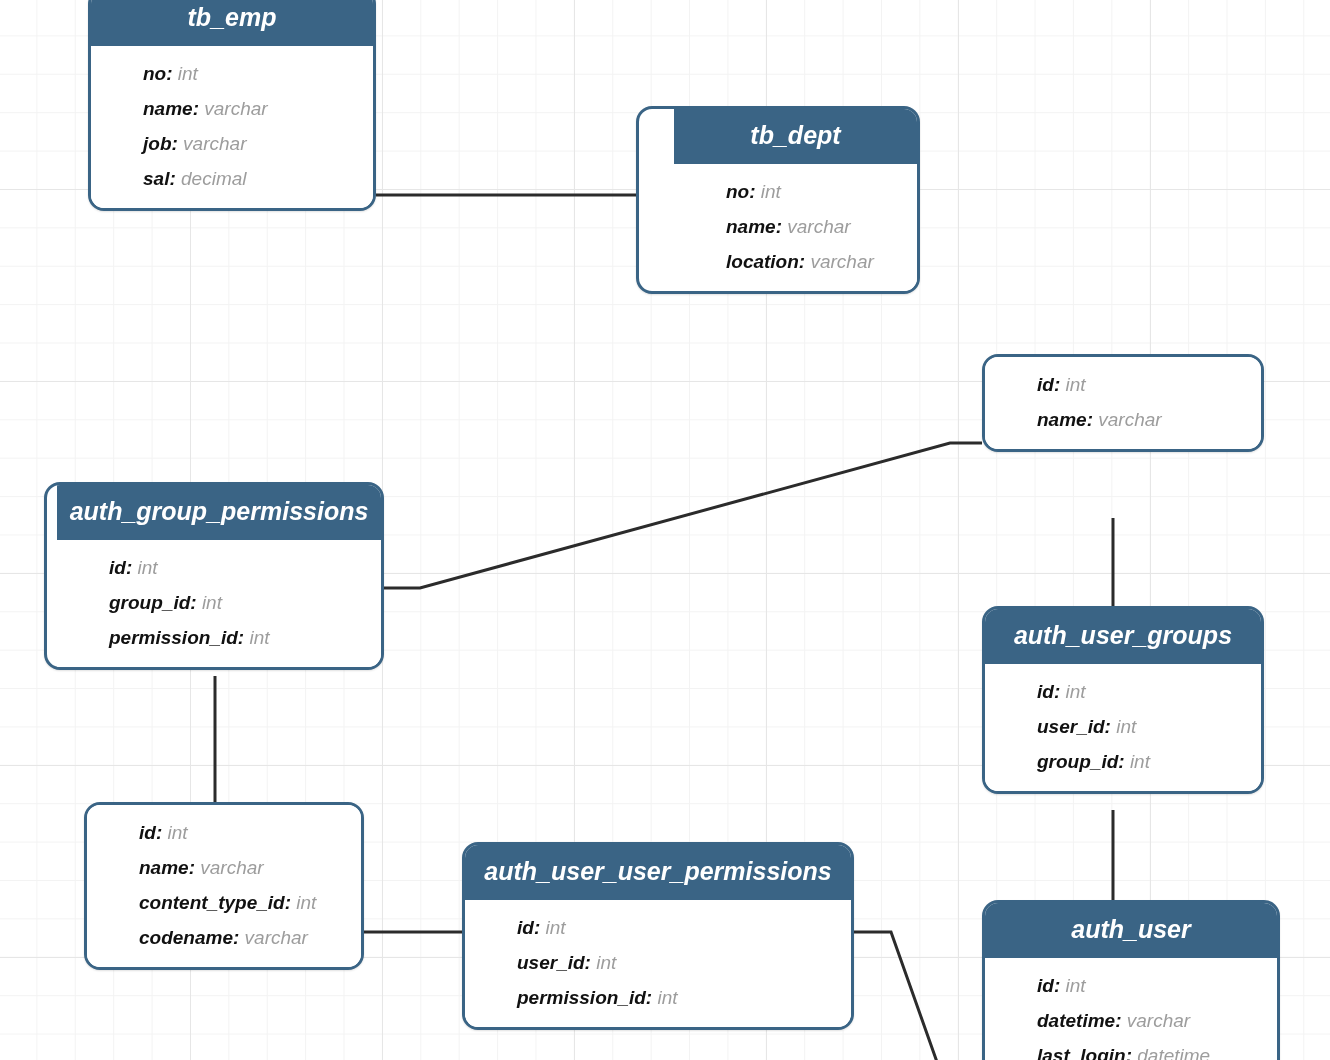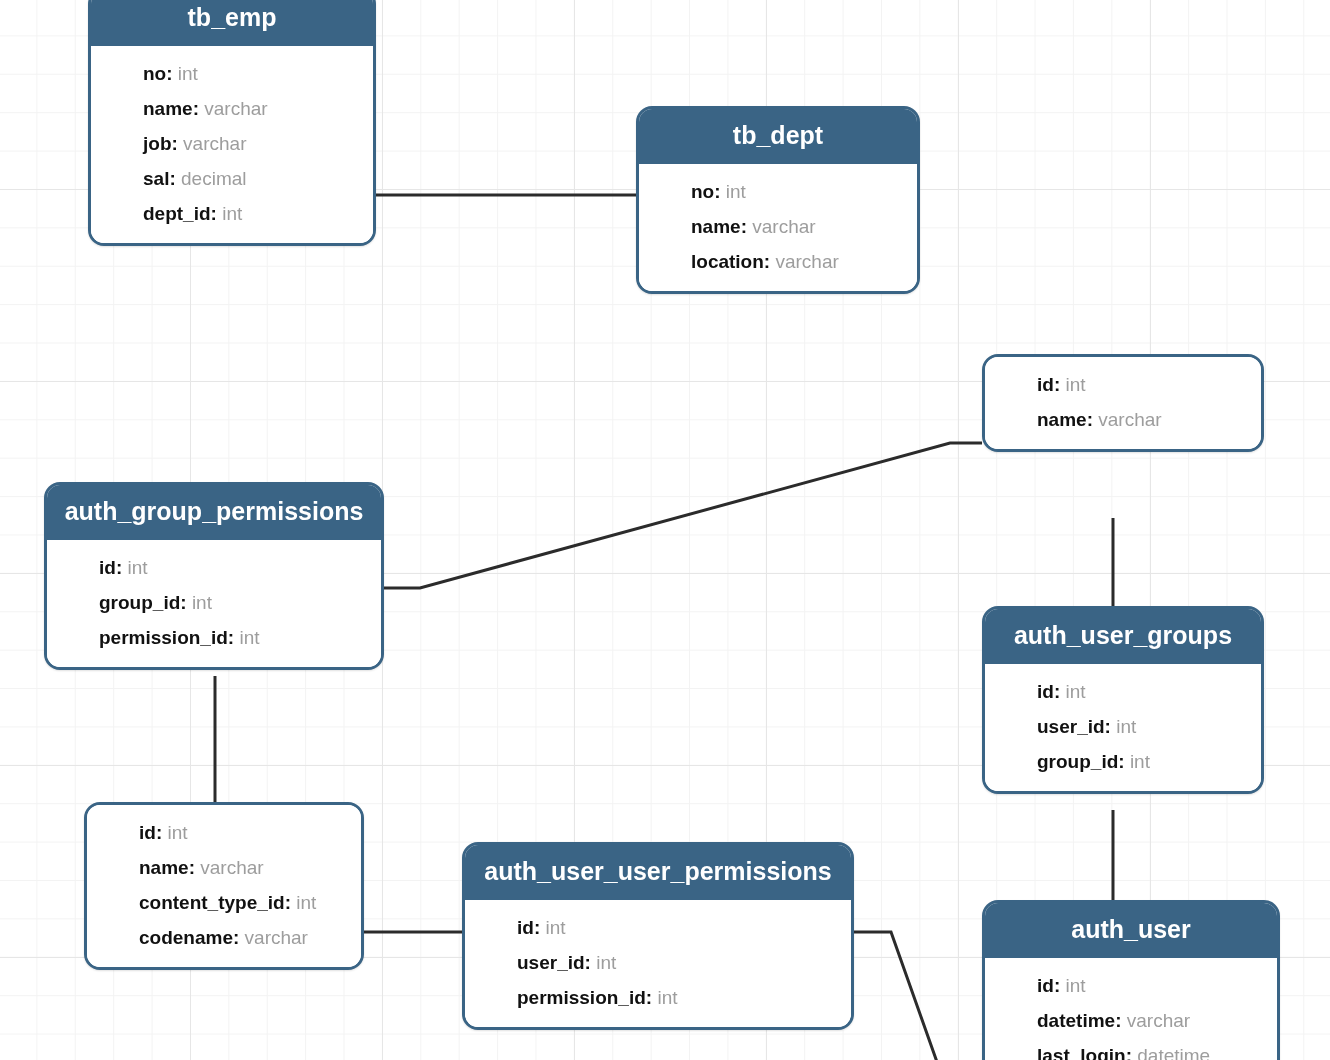--- a/index.html
+++ b/index.html
@@ -24,20 +24,21 @@
       linear-gradient(to right, #e6e6e6 1px, transparent 1px),
       linear-gradient(to bottom, #e6e6e6 1px, transparent 1px),
       linear-gradient(to right, #f3f3f3 1px, transparent 1px),
       linear-gradient(to bottom, #f3f3f3 1px, transparent 1px);
     background-size:
       192px 192px,
       192px 192px,
       38.4px 38.4px,
       38.4px 38.4px;
     background-position: -2px -3px, -2px -3px, -2px -3px, -2px -3px;
+    font-style: italic;
   }
 
   
   #connectors {
     position: absolute;
     left: 0;
     top: 0;
     width: 1330px;
     height: 1060px;
     pointer-events: none;
@@ -87,27 +88,27 @@
   }
   .field-type {
     color: #9d9d9d;
     font-weight: normal;
   }
 
   
   #ent-tb_emp        { left: 88px;  top: -12px;  width: 288px; }
   #ent-tb_emp .field-row { padding-left: 52px; }
 
-  #ent-tb_dept       { left: 636px; top: 106px;  width: 284px; }
+  #ent-tb_dept       { left: 636px; top: 106px;  width: 284px; padding-left: 35px; }
   #ent-tb_dept .field-row { padding-left: 52px; }
 
   #ent-auth_group    { left: 982px; top: 354px;  width: 282px; }
   #ent-auth_group .field-row { padding-left: 52px; }
 
-  #ent-auth_group_permissions { left: 44px; top: 482px; width: 340px; }
+  #ent-auth_group_permissions { left: 44px; top: 482px; width: 340px; padding-left: 10px; }
   #ent-auth_group_permissions .field-row { padding-left: 52px; }
 
   #ent-auth_user_groups { left: 982px; top: 606px; width: 282px; }
   #ent-auth_user_groups .field-row { padding-left: 52px; }
 
   #ent-auth_permission { left: 84px; top: 802px; width: 280px; }
   #ent-auth_permission .field-row { padding-left: 52px; }
 
   #ent-auth_user_user_permissions { left: 462px; top: 842px; width: 392px; }
   #ent-auth_user_user_permissions .field-row { padding-left: 52px; }
@@ -130,21 +131,20 @@
     <polyline fill="none" stroke="#2b2b2b" stroke-width="3" points="852,932 891,932 937,1062"></polyline>
   </svg>
 
   <div class="entity" id="ent-tb_emp">
     <div class="entity-header">tb_emp</div>
     <div class="entity-body">
       <div class="field-row"><span class="field-name">no</span><span class="field-colon">: </span><span class="field-type">int</span></div>
       <div class="field-row"><span class="field-name">name</span><span class="field-colon">: </span><span class="field-type">varchar</span></div>
       <div class="field-row"><span class="field-name">job</span><span class="field-colon">: </span><span class="field-type">varchar</span></div>
       <div class="field-row"><span class="field-name">sal</span><span class="field-colon">: </span><span class="field-type">decimal</span></div>
-      <div class="field-row"><span class="field-name">dept_id</span><span class="field-colon">: </span><span class="field-type">int</span></div>
     </div>
   </div>
 
   <div class="entity" id="ent-tb_dept">
     <div class="entity-header">tb_dept</div>
     <div class="entity-body">
       <div class="field-row"><span class="field-name">no</span><span class="field-colon">: </span><span class="field-type">int</span></div>
       <div class="field-row"><span class="field-name">name</span><span class="field-colon">: </span><span class="field-type">varchar</span></div>
       <div class="field-row"><span class="field-name">location</span><span class="field-colon">: </span><span class="field-type">varchar</span></div>
     </div>

